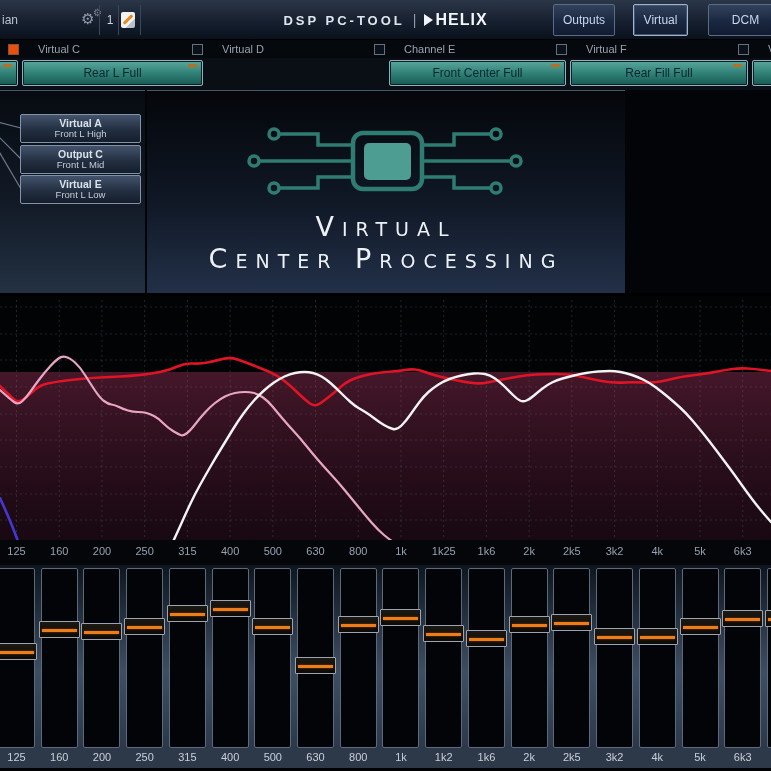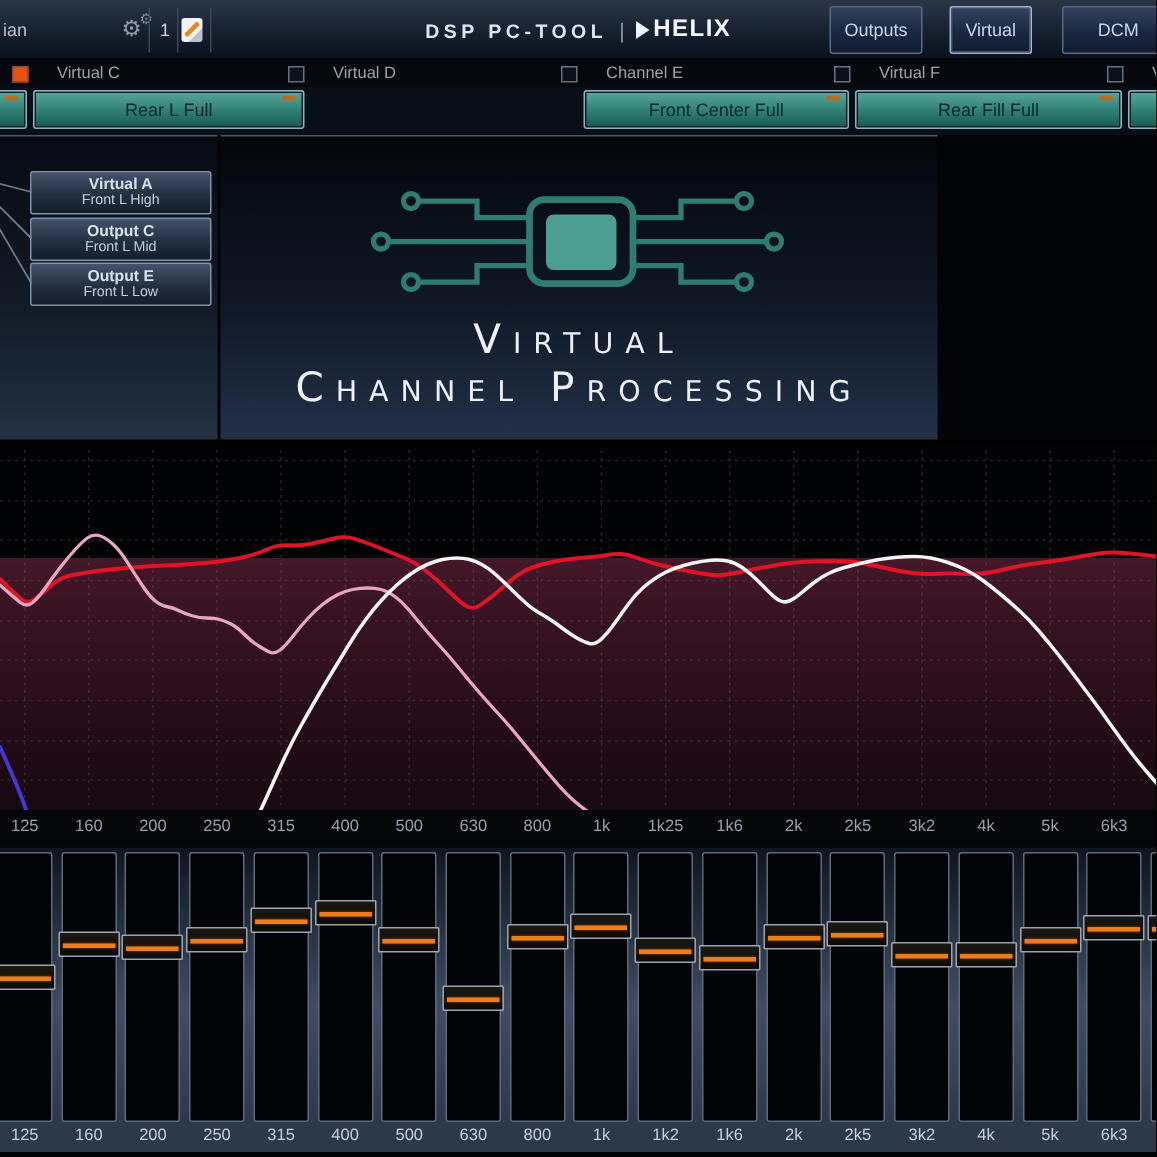--- a/index.html
+++ b/index.html
@@ -161,21 +161,21 @@
       <div id="out-stack">
           <div class="out-btn" style="top: 23px;">
             <div class="out-l1">Virtual A</div>
             <div class="out-l2">Front L High</div>
           </div>
           <div class="out-btn" style="top: 53.5px;">
             <div class="out-l1">Output C</div>
             <div class="out-l2">Front L Mid</div>
           </div>
           <div class="out-btn" style="top: 84px;">
-            <div class="out-l1">Output E</div>
+            <div class="out-l1">Virtual E</div>
             <div class="out-l2">Front L Low</div>
           </div>
         </div>
     </div>
 
     <div class="panel panel-center">
       <svg class="chip-svg" width="478" height="203" viewBox="0 0 478 203">
         <g stroke="#2f7d72" stroke-width="3.5" fill="none">
           <circle cx="107" cy="70" r="5"></circle>
           <line x1="112" y1="70" x2="206" y2="70"></line>
@@ -187,21 +187,21 @@
           <line x1="275" y1="70" x2="364" y2="70"></line>
           <circle cx="349" cy="43" r="5"></circle>
           <path d="M275 54 H307 V43 H344"></path>
           <circle cx="349" cy="97" r="5"></circle>
           <path d="M275 86 H307 V97 H344"></path>
           <rect x="206" y="42" width="69" height="56" rx="10" stroke-width="4.5"></rect>
         </g>
         <rect x="217" y="52" width="47" height="37" rx="5" fill="#4e9d92"></rect>
       </svg>
       <div class="vcp-title">Virtual</div>
-      <div class="vcp-title vcp-sub">Channel Processing</div>
+      <div class="vcp-title vcp-sub">Center Processing</div>
     </div>
 
   </div>
 
   <svg class="graph-svg" id="graph" width="771" height="244" viewBox="0 0 771 244">
       <rect x="0" y="0" width="771" height="244" fill="#020305"></rect>
       <defs>
         <linearGradient id="bandg" x1="0" y1="0" x2="0" y2="1">
           <stop offset="0" stop-color="rgba(222,70,125,0.30)"></stop>
           <stop offset="1" stop-color="rgba(150,40,85,0.15)"></stop>

